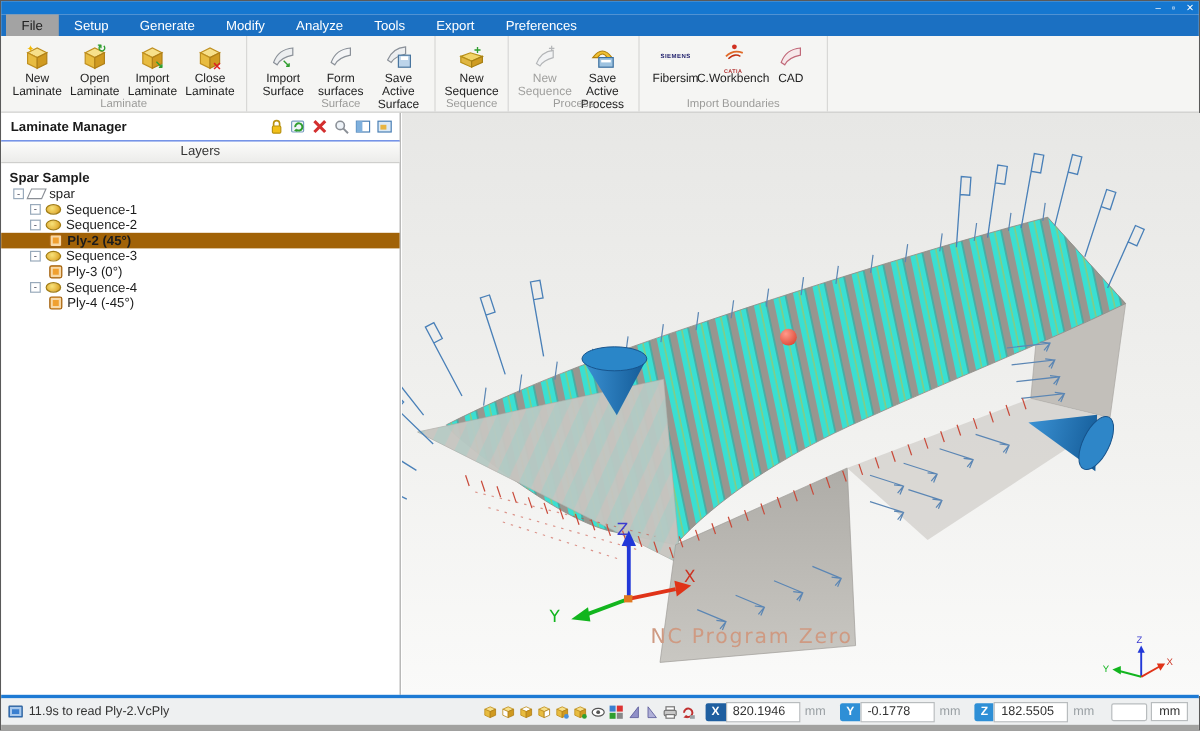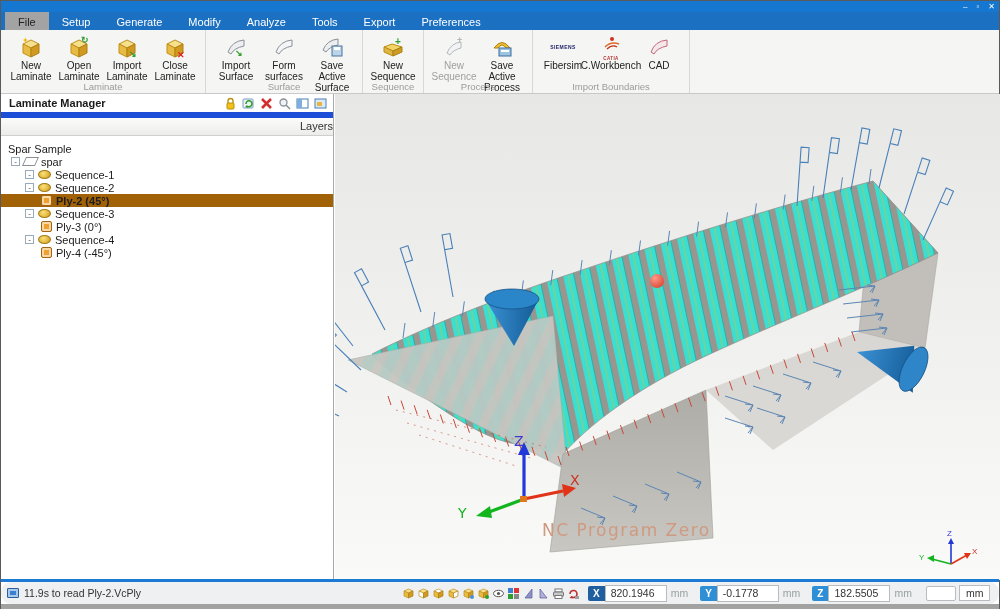--- a/index.html
+++ b/index.html
@@ -23,40 +23,40 @@
   .rgroup-label { position:absolute; bottom:1px; left:0; right:0; text-align:center; font-size:9.5px; color:#9b9b99; }
   .rbtn { width:48px; display:flex; flex-direction:column; align-items:center; gap:1px; padding-top:2px; cursor:default; }
   .rbtn .ric { width:26px; height:24px; position:relative; }
   .rbtn .rlabel { font-size:10px; line-height:1.12; text-align:center; color:#222; }
   .rbtn.disabled .rlabel { color:#a0a09e; }
   .icon-text { font-size:5px; font-weight:bold; letter-spacing:.4px; color:#23236e; text-align:center; margin-top:9px; }
   .icon-text.catia { color:#b03030; margin-top:1px; font-size:4.5px; }
 
   
   .panel { position:absolute; left:0; top:93px; width:333px; height:485px; background:#fff; border-right:1px solid #a9a9a7; }
-  .panel-header { height:24px; display:flex; align-items:center; justify-content:space-between; padding:0 6px 0 8px; border-bottom:6px solid #1d4ed8; }
+  .panel-header { height:24px; display:flex; align-items:center; justify-content:space-between; padding:0 6px 0 8px; border-bottom:1px solid #1d4ed8; }
   .panel-title { font-size:11px; font-weight:bold; color:#1a1a1a; }
   .panel-icons { display:flex; gap:5px; align-items:center; }
   .panel-icons .pic { width:13px; height:13px; display:block; }
-  .layers-bar { height:18px; background:linear-gradient(#fcfcfb,#ececea); border-bottom:1px solid #cfcfcd; text-align:right; font-size:11px; color:#333; line-height:17px; }
+  .layers-bar { height:18px; background:linear-gradient(#fcfcfb,#ececea); border-bottom:1px solid #cfcfcd; text-align:center; font-size:11px; color:#333; line-height:17px; }
   .tree { padding-top:6px; font-size:11px; color:#1c1c1c; }
   .trow { height:13px; display:flex; align-items:center; gap:4px; white-space:nowrap; }
   .trow.selected { background:#a16207; font-weight:bold; }
-  .ind0 { padding-left:7px; } .ind1 { padding-left:10px; } .ind2 { padding-left:24px; } .ind3 { padding-left:40px; }
+  .ind0 { padding-left:7px;font-weight:bold; } .ind1 { padding-left:10px; } .ind2 { padding-left:24px; } .ind3 { padding-left:40px; }
   .expander { width:9px; height:9px; border:1px solid #99aabb; background:#fff; font-size:8px; line-height:7px; text-align:center; color:#445; flex:0 0 9px; }
   .seq-ic { width:13px; height:9px; border-radius:50%; background:radial-gradient(circle at 40% 35%, #f7e27a, #e3b23a 65%, #c08c18); border:1px solid #a07c14; flex:0 0 13px; }
   .ply-ic { width:11px; height:11px; border-radius:2px; background:#f0a030; border:1px solid #a36312; box-shadow:inset 0 0 0 2px #f7d9a8; flex:0 0 11px; }
   .surf-ic { width:13px; height:9px; border:1px solid #8a8f96; background:transparent; transform:skewX(-24deg); flex:0 0 13px; }
 
   
   .viewport { position:absolute; left:334px; top:93px; width:666px; height:485px; }
 
   
   .blue-divider { position:absolute; left:0; top:578px; width:100%; height:3px; background:#1d7ad4; }
-  .statusbar { position:absolute; left:0; top:581px; width:100%; height:22px; background:#eef0f1; display:flex; align-items:center; font-size:10.5px; color:#333;border-radius:10px; }
+  .statusbar { position:absolute; left:0; top:581px; width:100%; height:22px; background:#eef0f1; display:flex; align-items:center; font-size:10.5px; color:#333; }
   .status-msg { display:flex; align-items:center; gap:5px; margin-left:6px; width:395px; }
   .msg-ic { width:12px; height:10px; background:#3a7fd0; border:1px solid #2a5f9a; border-radius:1px; box-shadow:inset 0 0 0 2px #a8c8ec; flex:0 0 12px; }
   .sb-icons { display:flex; gap:2px; align-items:center; }
   .sb-icons .sic { width:13px; height:13px; display:block; }
   .thk { display:flex; align-items:center; margin-left:10px; }
   .thk-label { background:#1b6ec2; color:#fff; font-size:10.5px; font-weight:bold; padding:2px 7px; border-radius:2px 0 0 2px; }
   .thk-box { background:#fff; border:1px solid #b8bcbe; padding:1.5px 5px; min-width:116px; }
   .thk-box .plus, .thk-box .delta { color:#3aa53a; }
   .coord { display:flex; align-items:center; margin-left:8px; }
   .coord .axis { color:#fff; font-size:10px; font-weight:bold; padding:2px 5px; border-radius:2px 0 0 2px; }

